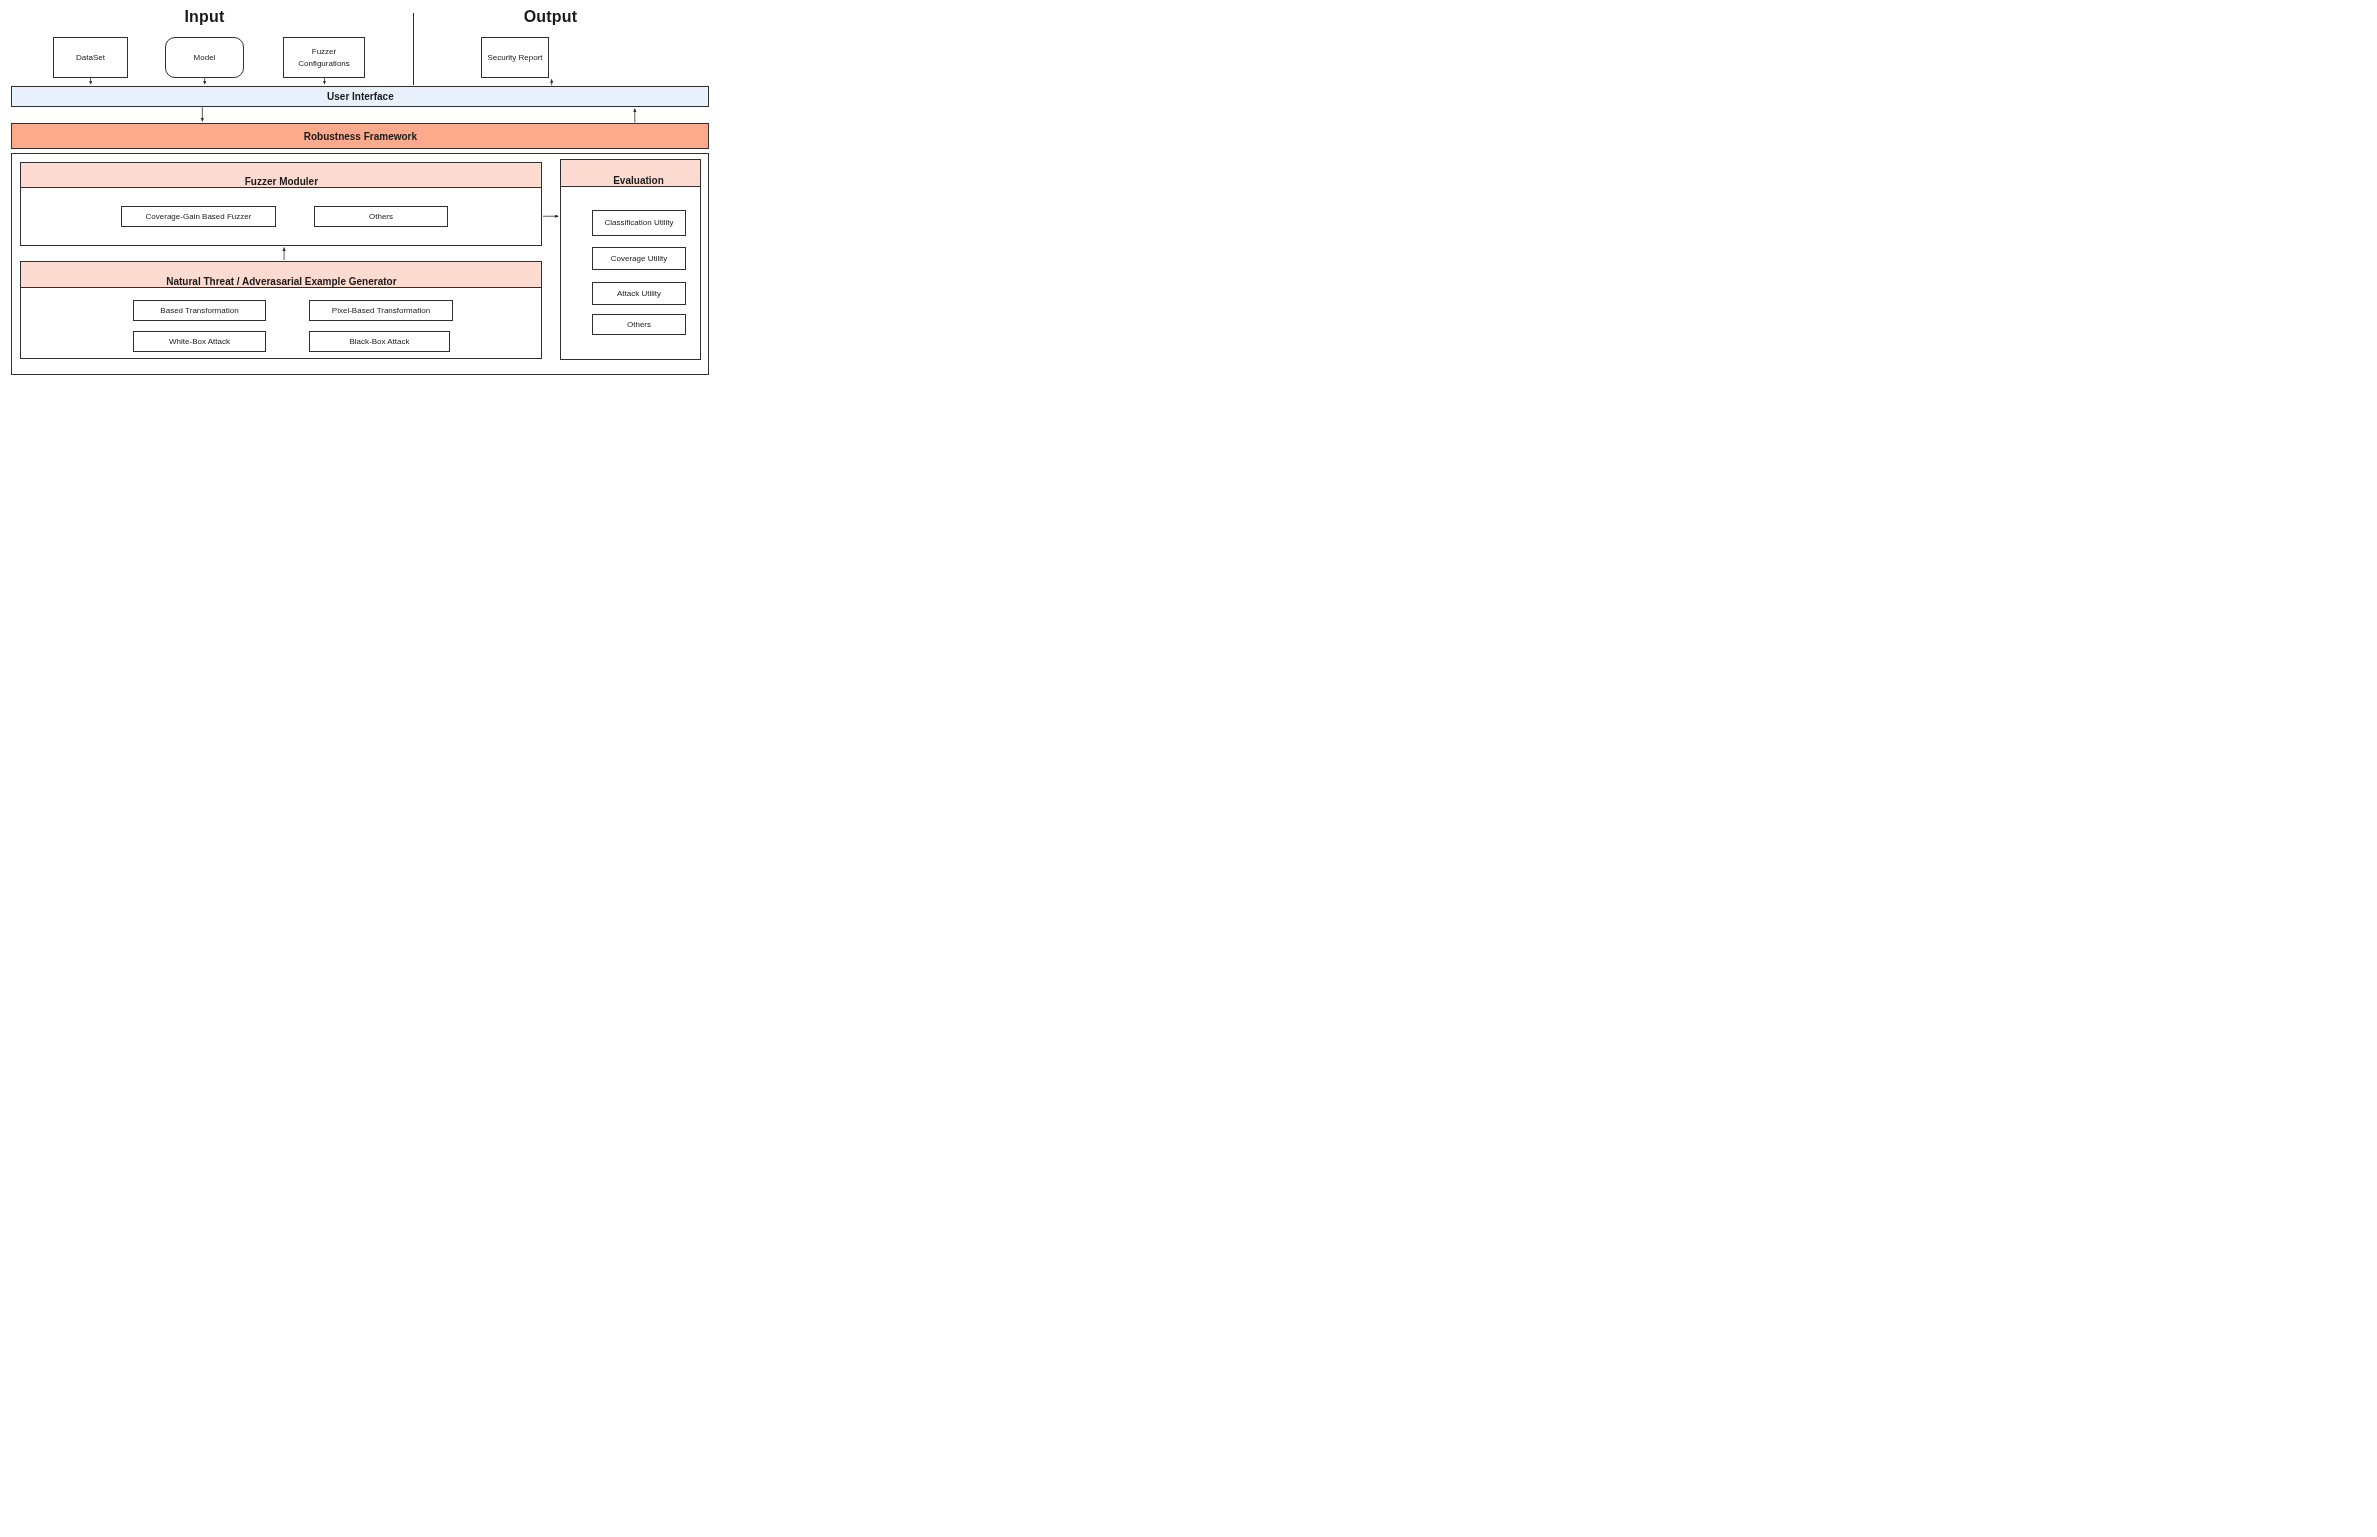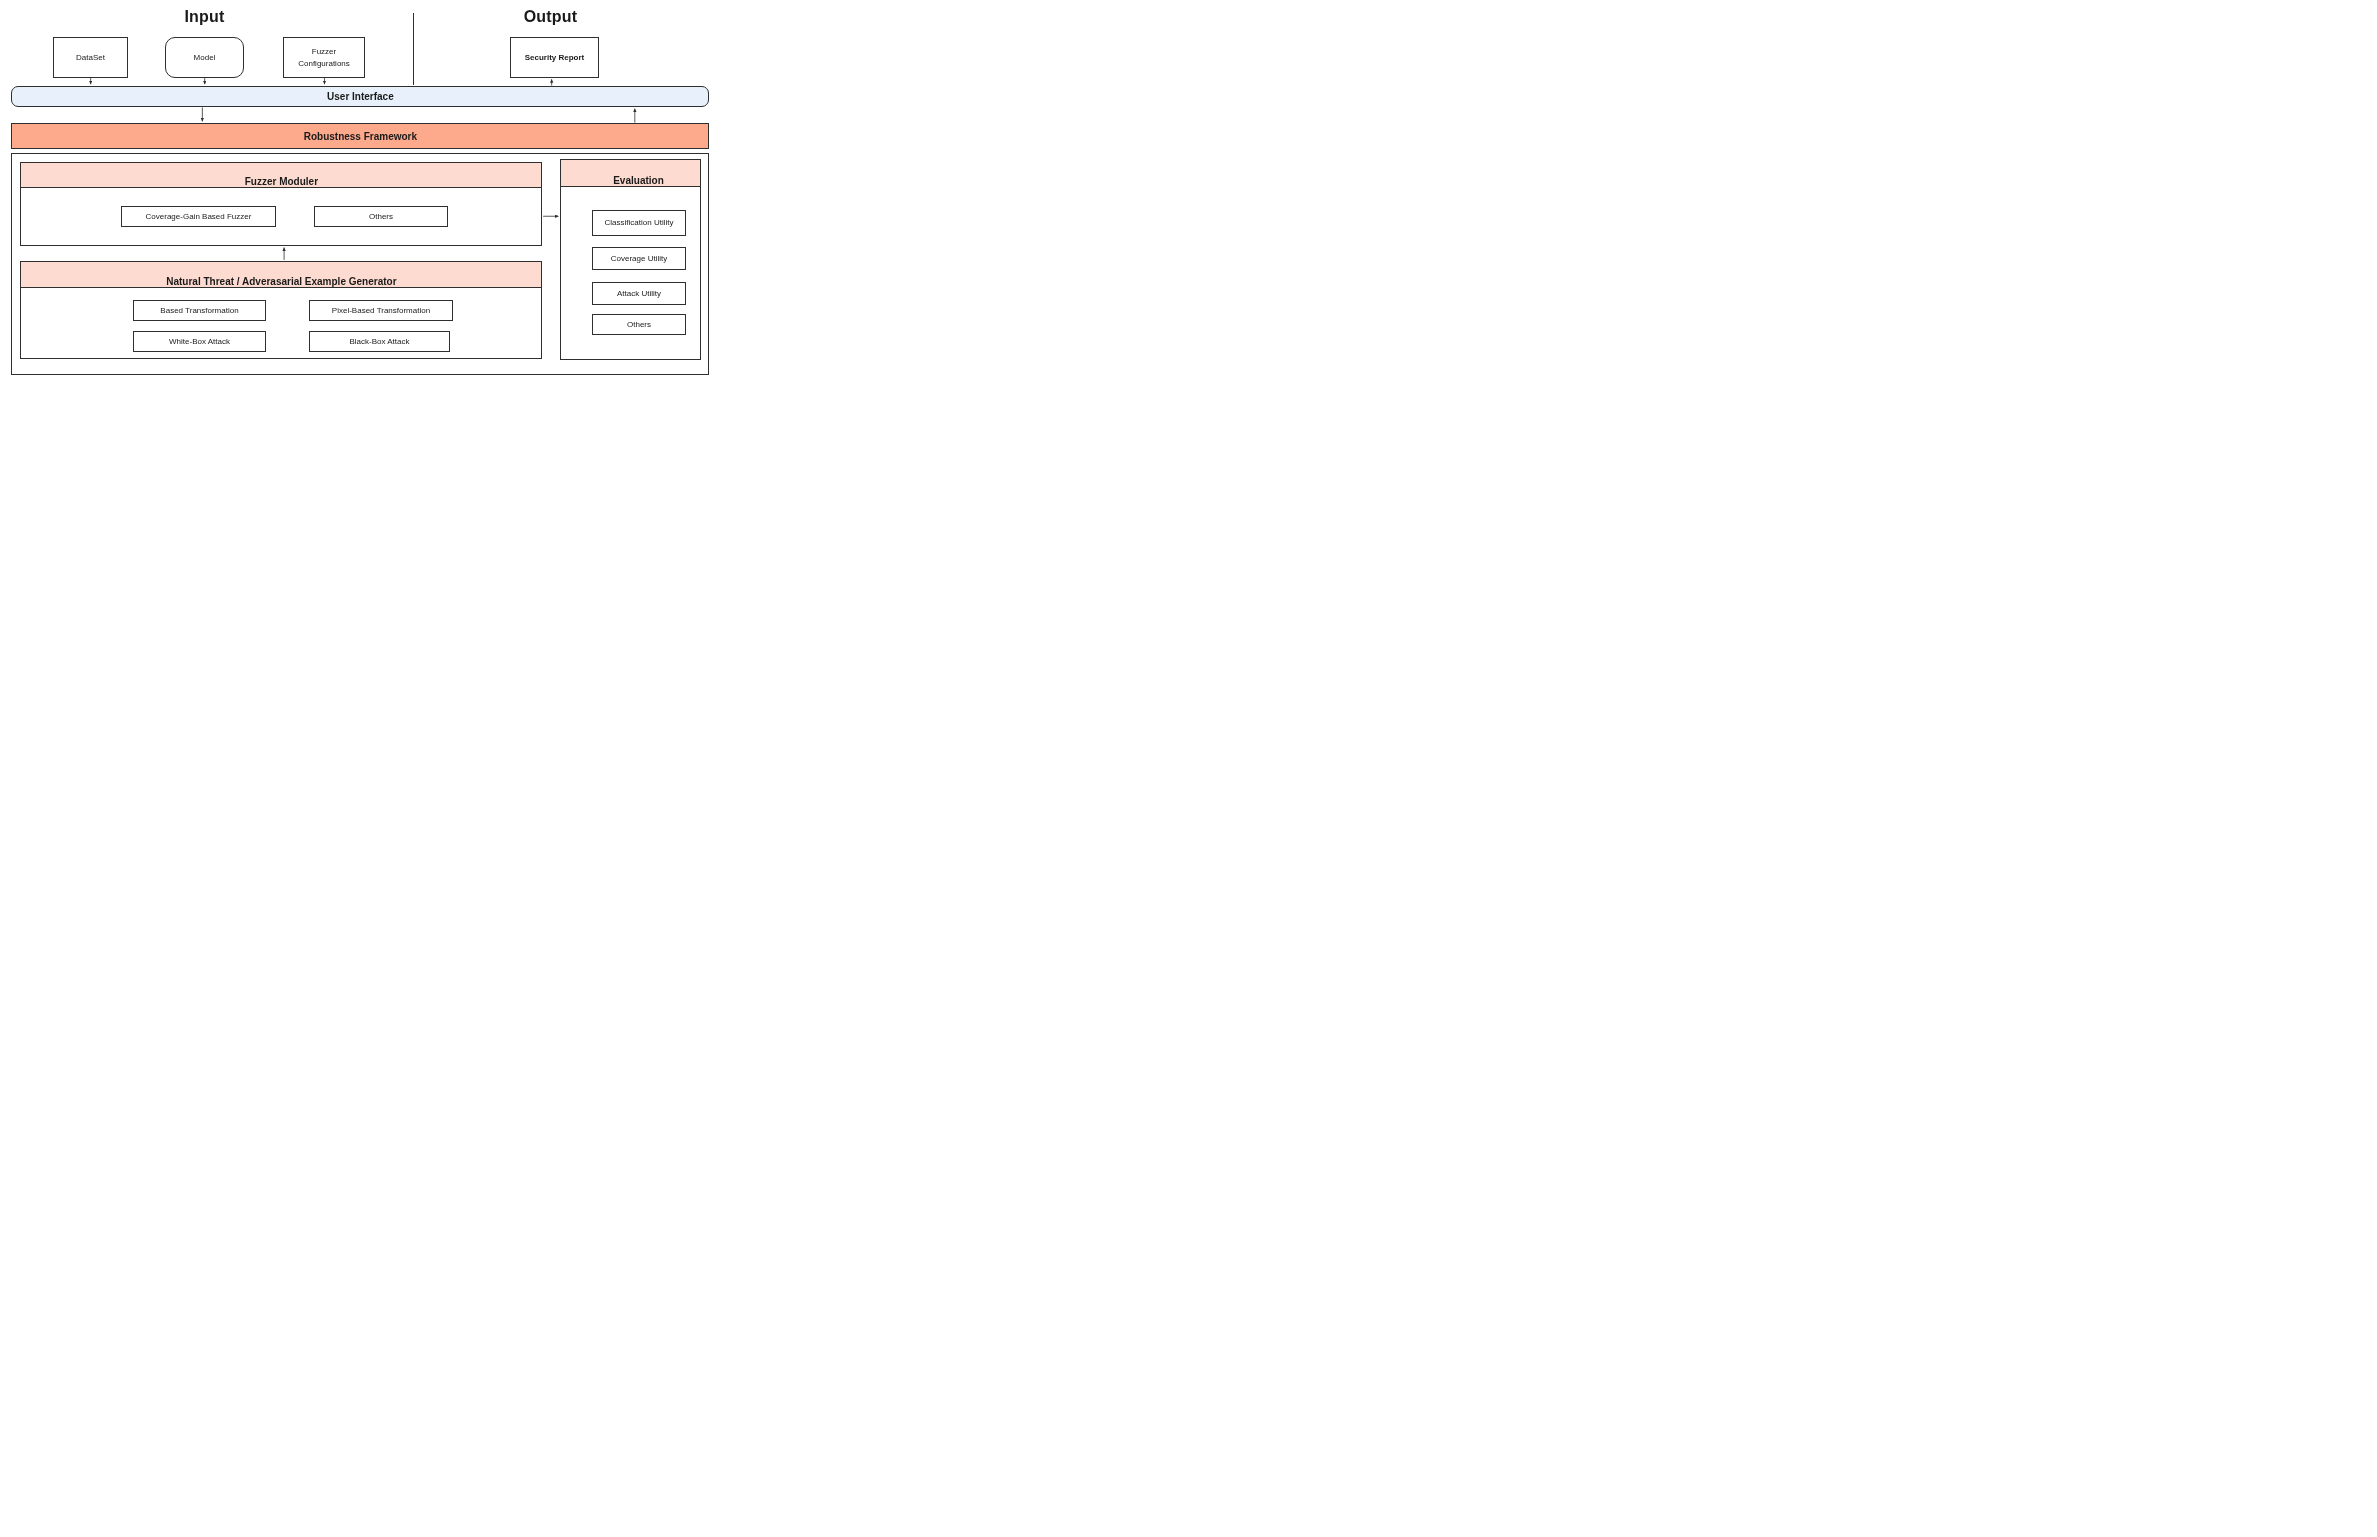--- a/index.html
+++ b/index.html
@@ -105,25 +105,25 @@
   <div class="iobox" style="left:53px;top:37px;width:75px;height:41px;">
     <span>DataSet</span>
   </div>
   <div class="iobox" style="left:165px;top:37px;width:79px;height:41px;border-radius:10px;">
     <span>Model</span>
   </div>
   <div class="iobox" style="left:283px;top:37px;width:82px;height:41px;">
     <span>Fuzzer Configurations</span>
   </div>
 
-  <div class="iobox" style="left:510px;top:37px;width:89px;height:41px;font-weight:bold;">
+  <div class="iobox" style="left:481px;top:37px;width:68px;height:41px;">
     <span>Security Report</span>
   </div>
 
-  <div class="bar ui" style="top:86px;height:21.4px;border-radius:7px;">
+  <div class="bar ui" style="top:86px;height:21.4px;">
     <span>User Interface</span>
   </div>
 
   <div class="bar robustness" style="top:123px;height:26px;">
     <span>Robustness Framework</span>
   </div>
 
   <div class="outer-box"></div>
 
   <div class="section" style="left:20.4px;top:162px;width:522px;height:84px;">

